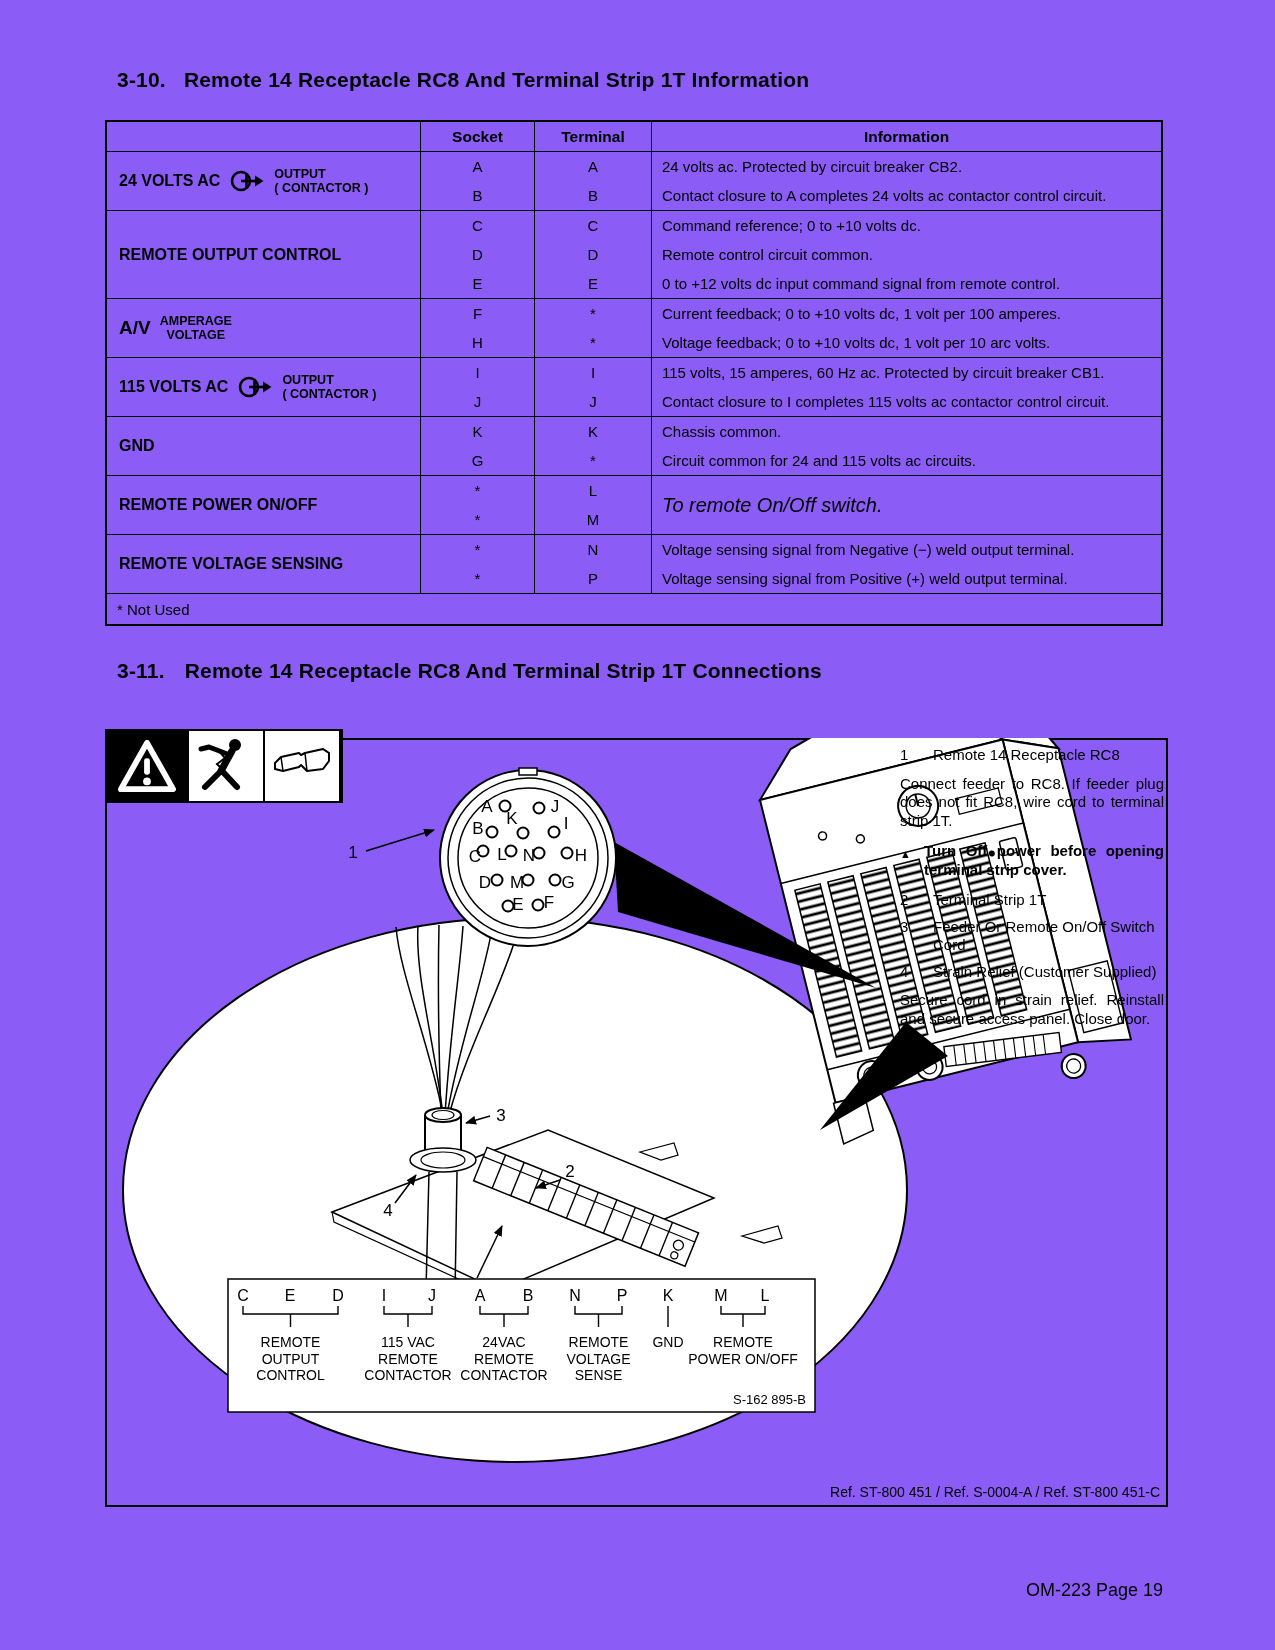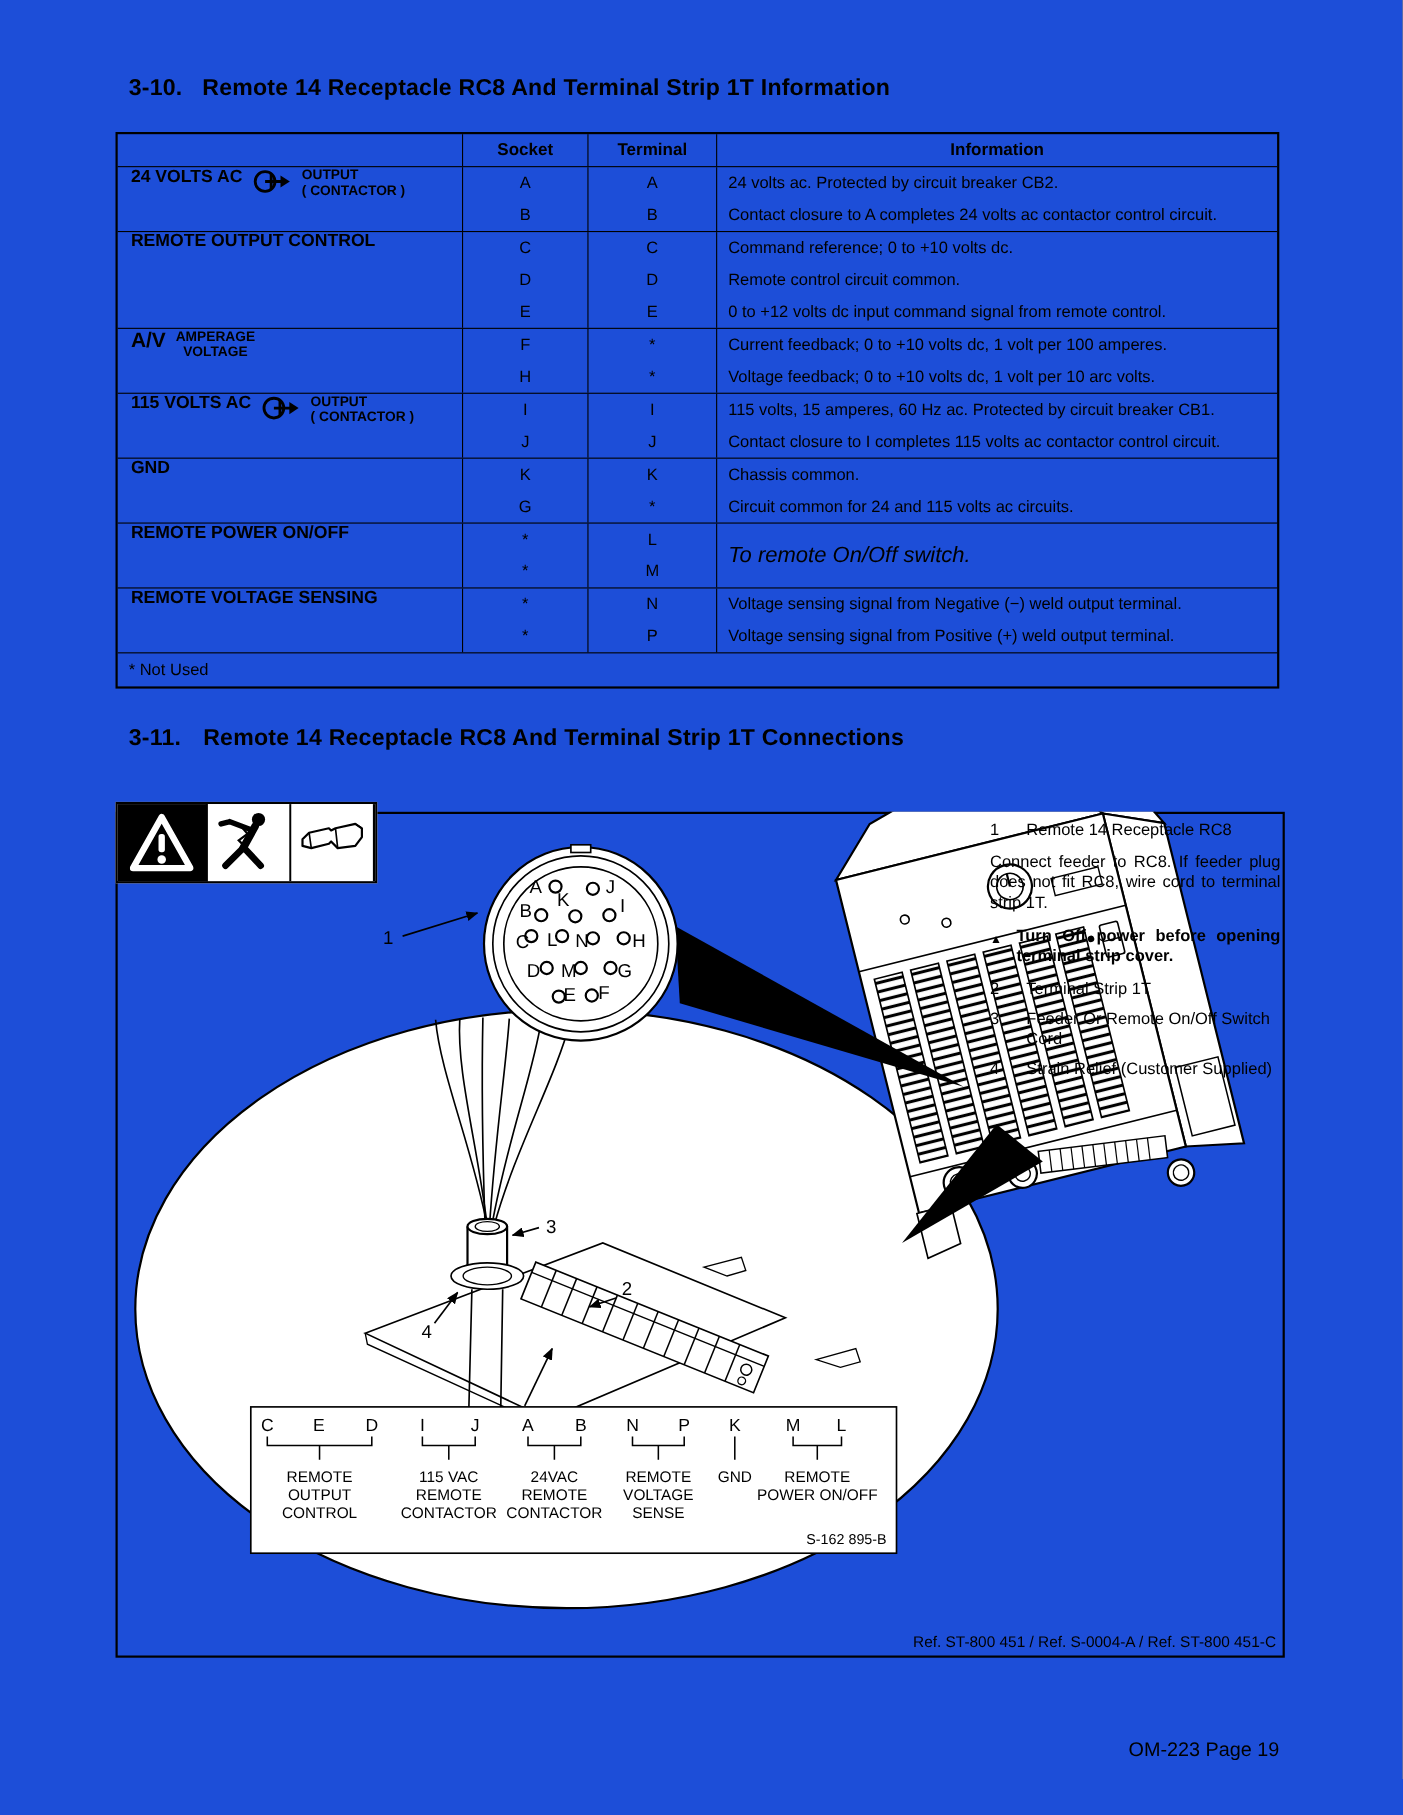--- a/index.html
+++ b/index.html
@@ -1,27 +1,27 @@
 <!DOCTYPE html>
 <html><head>
 <meta charset="utf-8">
 <style>
   html,body{margin:0;padding:0;background:#888;}
-  .page{position:relative;width:1275px;height:1650px;background:#1d4ed8;
+  .page{position:relative;width:1275px;height:1650px;background:#8b5cf6;
         font-family:"Liberation Sans",sans-serif;color:#000;overflow:hidden;margin:0 auto;}
   .sec-title{position:absolute;display:flex;gap:18px;font-weight:bold;font-size:21px;letter-spacing:.2px;}
   
   .tbl{position:absolute;left:105px;top:120px;width:1058px;border:2px solid #000;box-sizing:border-box;}
   .trow{display:grid;grid-template-columns:313px 114px 117px 1fr;}
   .trow>div{box-sizing:border-box;}
   .cb{border-left:1.5px solid #000;}
   .thead{border-bottom:1.5px solid #000;}
   .thead>div{height:29px;display:flex;align-items:center;justify-content:center;font-weight:bold;font-size:15.5px;}
   .grp{border-bottom:1.5px solid #000;}
-  .lblcell{display:flex;gap:9px;padding-left:12px;font-weight:bold;font-size:16px;}
+  .lblcell{display:flex;align-items:center;gap:9px;padding-left:12px;font-weight:bold;font-size:16px;}
   .lbl-av{font-size:19px;}
   .stk{display:flex;flex-direction:column;font-size:12.5px;line-height:14px;font-weight:bold;}
   .stk .ctr{text-align:center;}
   .colstack{display:flex;flex-direction:column;justify-content:center;}
   .cline{height:29px;display:flex;align-items:center;justify-content:center;font-size:15px;}
   .iline{height:29px;display:flex;align-items:center;justify-content:flex-start;padding:0 8px 0 10px;font-size:15px;white-space:nowrap;}
   .ispan{display:flex;align-items:center;padding-left:10px;font-size:20px;font-style:italic;}
   .footn{height:30px;display:flex;align-items:center;padding-left:10px;font-size:15px;}
   
   .frame{position:absolute;left:105px;top:738px;width:1063px;height:769px;border:2px solid #000;box-sizing:border-box;}
@@ -450,18 +450,19 @@
         <div>Terminal Strip 1T</div>
       </div>
       <div class="leg-item">
         <div>3</div>
         <div>Feeder Or Remote On/Off Switch Cord</div>
       </div>
       <div class="leg-item">
         <div>4</div>
         <div>Strain Relief (Customer Supplied)</div>
       </div>
+      <div class="leg-para">Secure cord in strain relief. Reinstall and secure access panel. Close door.</div>
     </div>
 
   <div class="refline">Ref. ST-800 451 / Ref. S-0004-A / Ref. ST-800 451-C</div>
   <div class="pgfoot">OM-223 Page 19</div>
 
 </div>
 
 </body></html>

